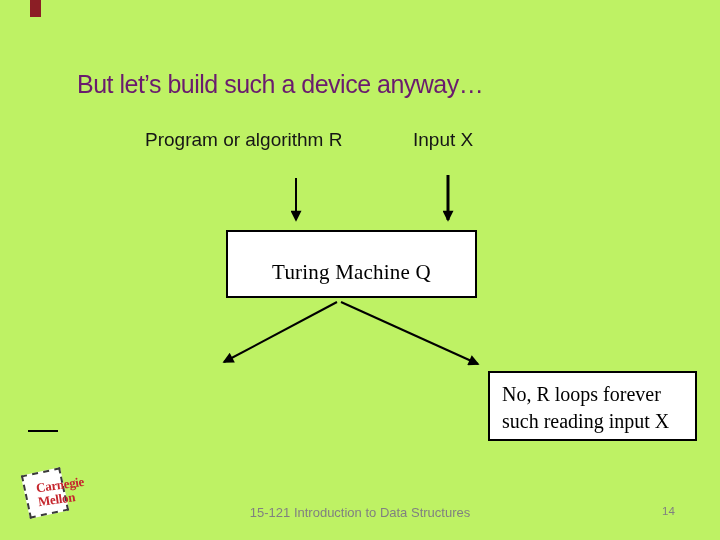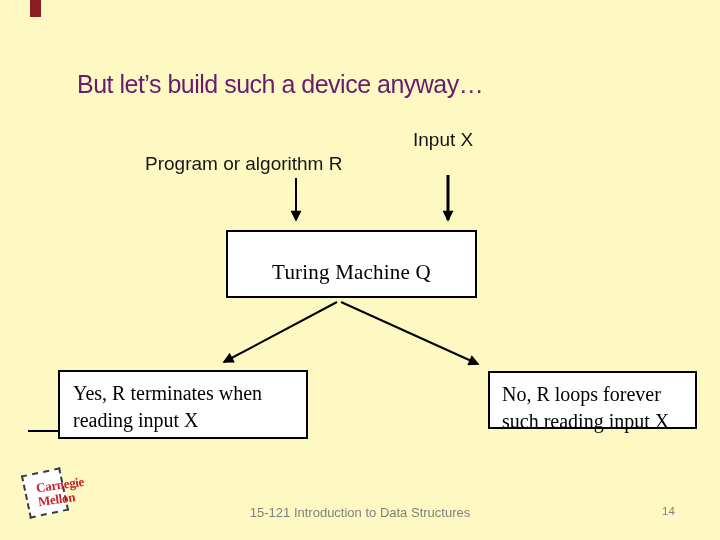--- a/index.html
+++ b/index.html
@@ -1,49 +1,49 @@
 <!DOCTYPE html>
 <html><head>
 <meta charset="utf-8">
 <style>
   html,body{margin:0;padding:0;background:#fff;}
   .slide{
-    position:relative;width:720px;height:540px;background:#fef9c3;
+    position:relative;width:720px;height:540px;background:#bef264;
     overflow:hidden;font-family:"Liberation Sans",sans-serif;
   }
   .accent{
     position:absolute;left:30px;top:0;width:11px;height:17px;
     background:#8B1E25;
   }
   .title{
     position:absolute;left:77px;top:70px;margin:0;
     font-size:25px;font-weight:400;letter-spacing:-0.5px;
     color:#6A1B6E;white-space:nowrap;
   }
   .lbl{
     position:absolute;font-size:19px;color:#161616;white-space:nowrap;
   }
-  .lbl-program{left:145px;top:129px;margin-top:24px;}
+  .lbl-program{left:145px;top:129px;}
   .lbl-input{left:413px;top:129px;}
   .arrows{position:absolute;left:0;top:0;}
   .box{
     position:absolute;border:2px solid #000;background:#fff;
     font-family:"Liberation Serif",serif;color:#000;box-sizing:border-box;
   }
   .machine{
     left:226px;top:230px;width:251px;height:68px;
     display:flex;align-items:center;justify-content:center;
     padding-top:17px;font-size:21px;letter-spacing:0.2px;
   }
   .yes{
     left:58px;top:370px;width:250px;height:69px;
     font-size:20px;line-height:27px;padding:8px 0 0 13px;
   }
   .no{
-    left:488px;top:371px;width:209px;height:58px;
+    left:488px;top:371px;width:209px;height:70px;
     font-size:20px;line-height:27px;padding:8px 0 0 12px;
   }
   .bl{display:block;white-space:nowrap;}
   .logo-square{
     position:absolute;left:25px;top:471px;width:40px;height:44px;
     border:2px dashed #3a3a3a;box-sizing:border-box;
     transform:rotate(-12deg);background:#fff;
   }
   .logo-text{
     position:absolute;left:37px;top:478px;
@@ -83,24 +83,20 @@
     <line x1="448" y1="175" x2="448" y2="220" stroke="#000" stroke-width="3" marker-end="url(#ah)"></line>
     <line x1="337" y1="302" x2="224" y2="362" stroke="#000" stroke-width="2" marker-end="url(#ah)"></line>
     <line x1="341" y1="302" x2="478" y2="364" stroke="#000" stroke-width="2" marker-end="url(#ah)"></line>
     <line x1="28" y1="431" x2="58" y2="431" stroke="#000" stroke-width="2"></line>
   </svg>
 
   <div class="box machine">
     <span>Turing Machine Q</span>
   </div>
 
-  <div class="box yes">
-    <span class="bl">Yes, R terminates when</span>
-    <span class="bl">reading input X</span>
-  </div>
 
   <div class="box no">
     <span class="bl">No, R loops forever</span>
     <span class="bl">such reading input X</span>
   </div>
 
   <div>
     <div class="logo-square"></div>
     <div class="logo-text">
       <span>Carnegie</span>

